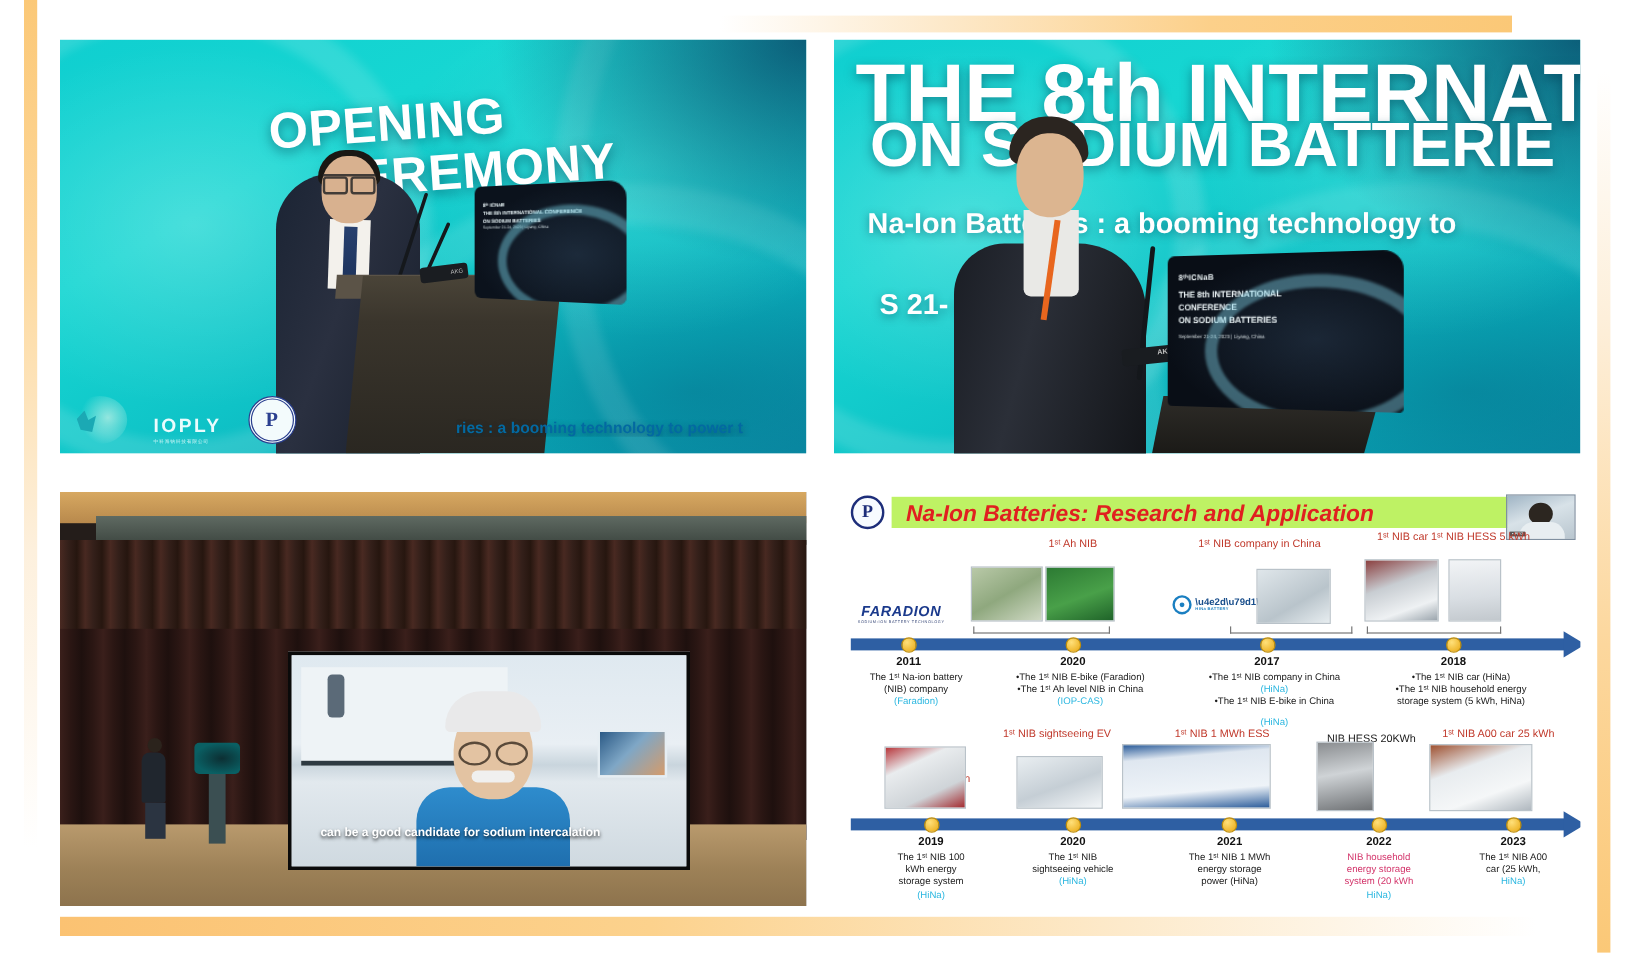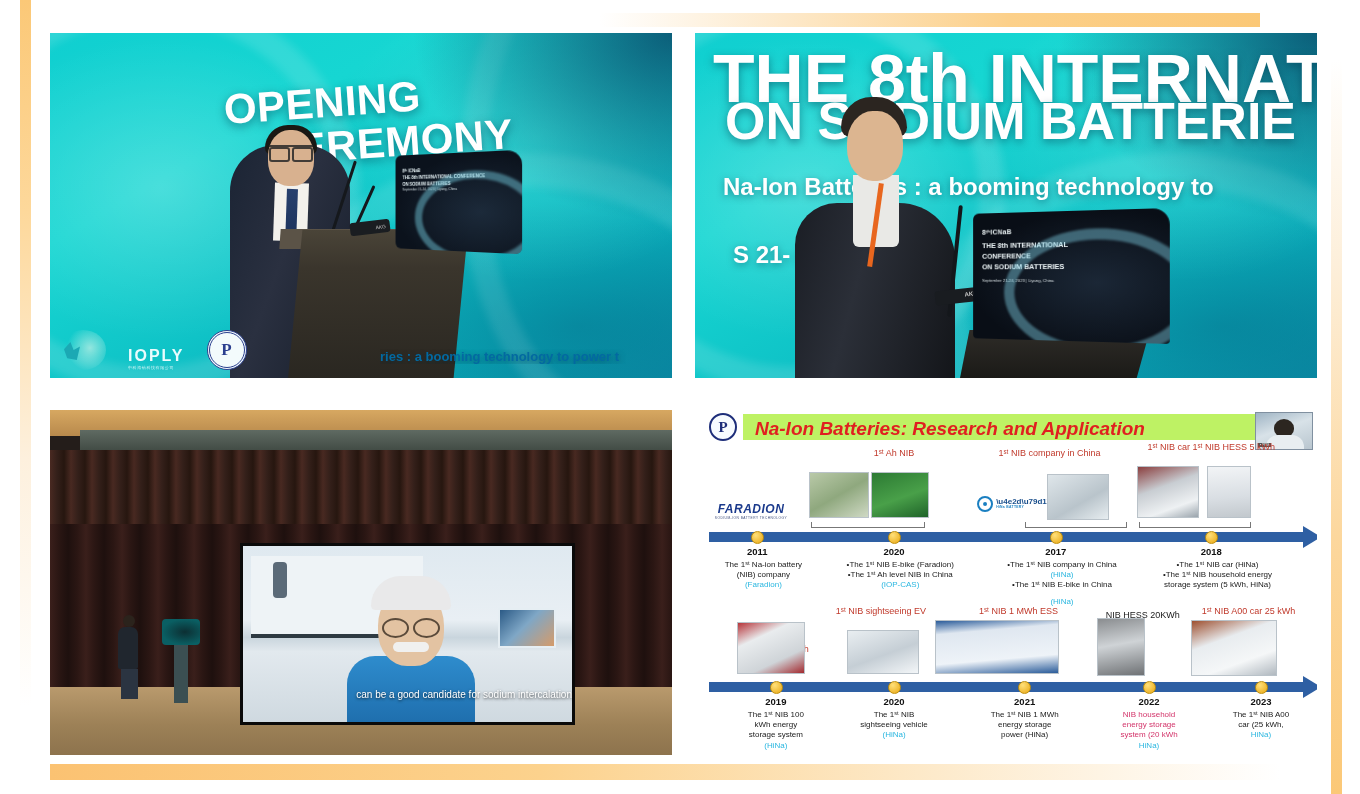--- a/index.html
+++ b/index.html
@@ -314,23 +314,24 @@
   .face-mus{
     position:absolute; left:150px; top:96px; width:36px; height:10px;
     background:#f0f0ef; border-radius:8px;
   }
   .torso{
     position:absolute; left:104px; bottom:0; width:128px; height:66px;
     background:linear-gradient(#2e8ccd,#1f6fae);
     border-radius:28px 28px 0 0;
   }
   .caption{
-    position:absolute; left:0; bottom:22px; width:100%; text-align:right;
-    color:#ffffff; font-size:10px; font-weight:400;
+    position:absolute; left:0; bottom:22px; width:100%; text-align:left;
+    color:#ffffff; font-size:10px; font-weight:700;
     text-shadow:0 1px 3px rgba(0,0,0,.8);
+    padding-left:24px;
   }
   .aud-person{
     position:absolute; left:68px; bottom:58px; width:22px; height:82px;
   }
   .aud-person .h{ width:12px;height:12px;border-radius:50%;background:#2b231c; margin:0 auto;}
   .aud-person .b{ width:20px;height:42px;background:#20262e; border-radius:7px 7px 2px 2px;}
   .aud-person .l{ width:17px;height:30px;background:#2b3441; margin:0 auto;}
   .aud-podium{
     position:absolute; left:112px; bottom:52px; width:38px; height:84px;
   }

